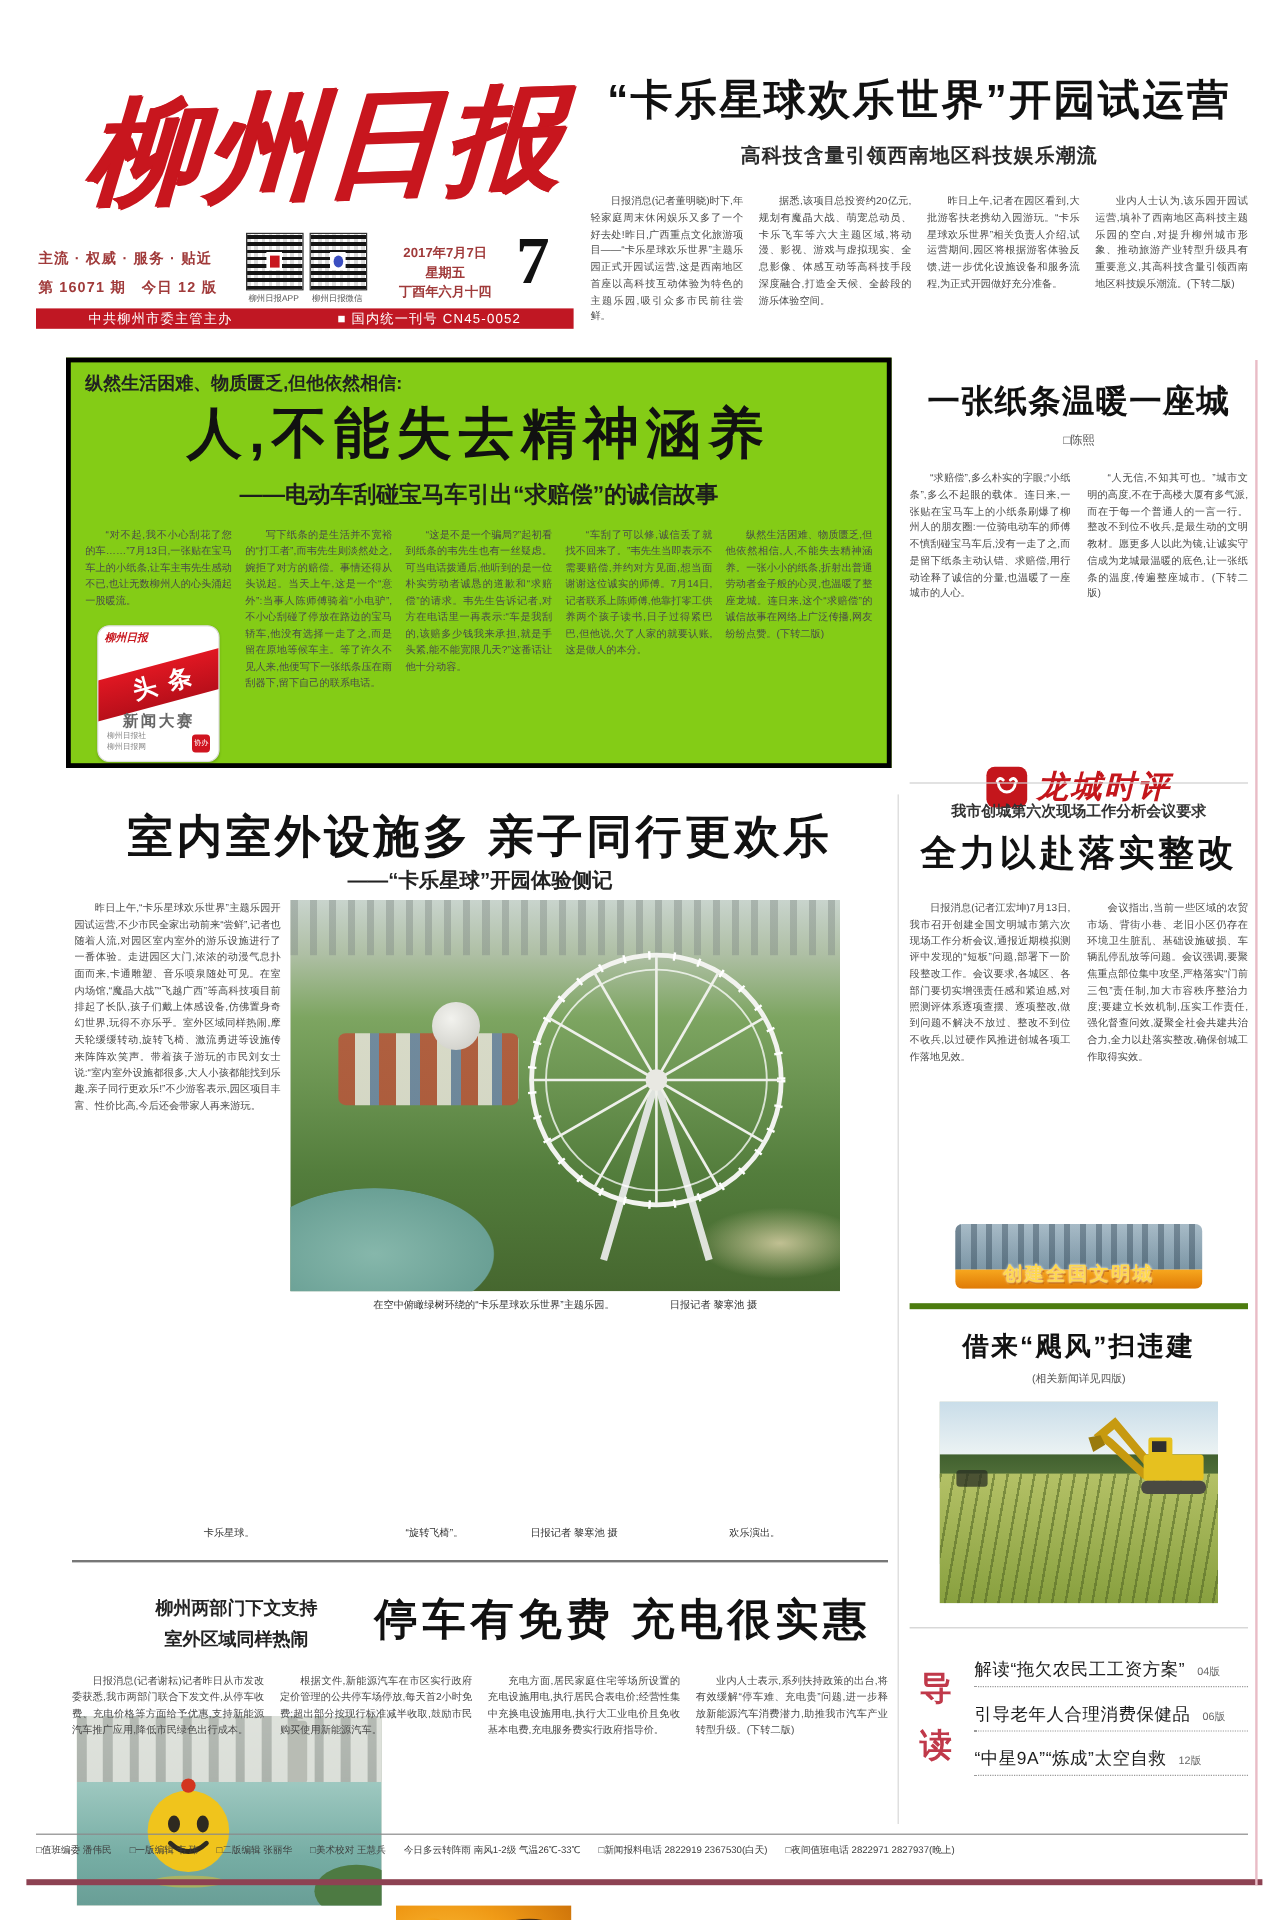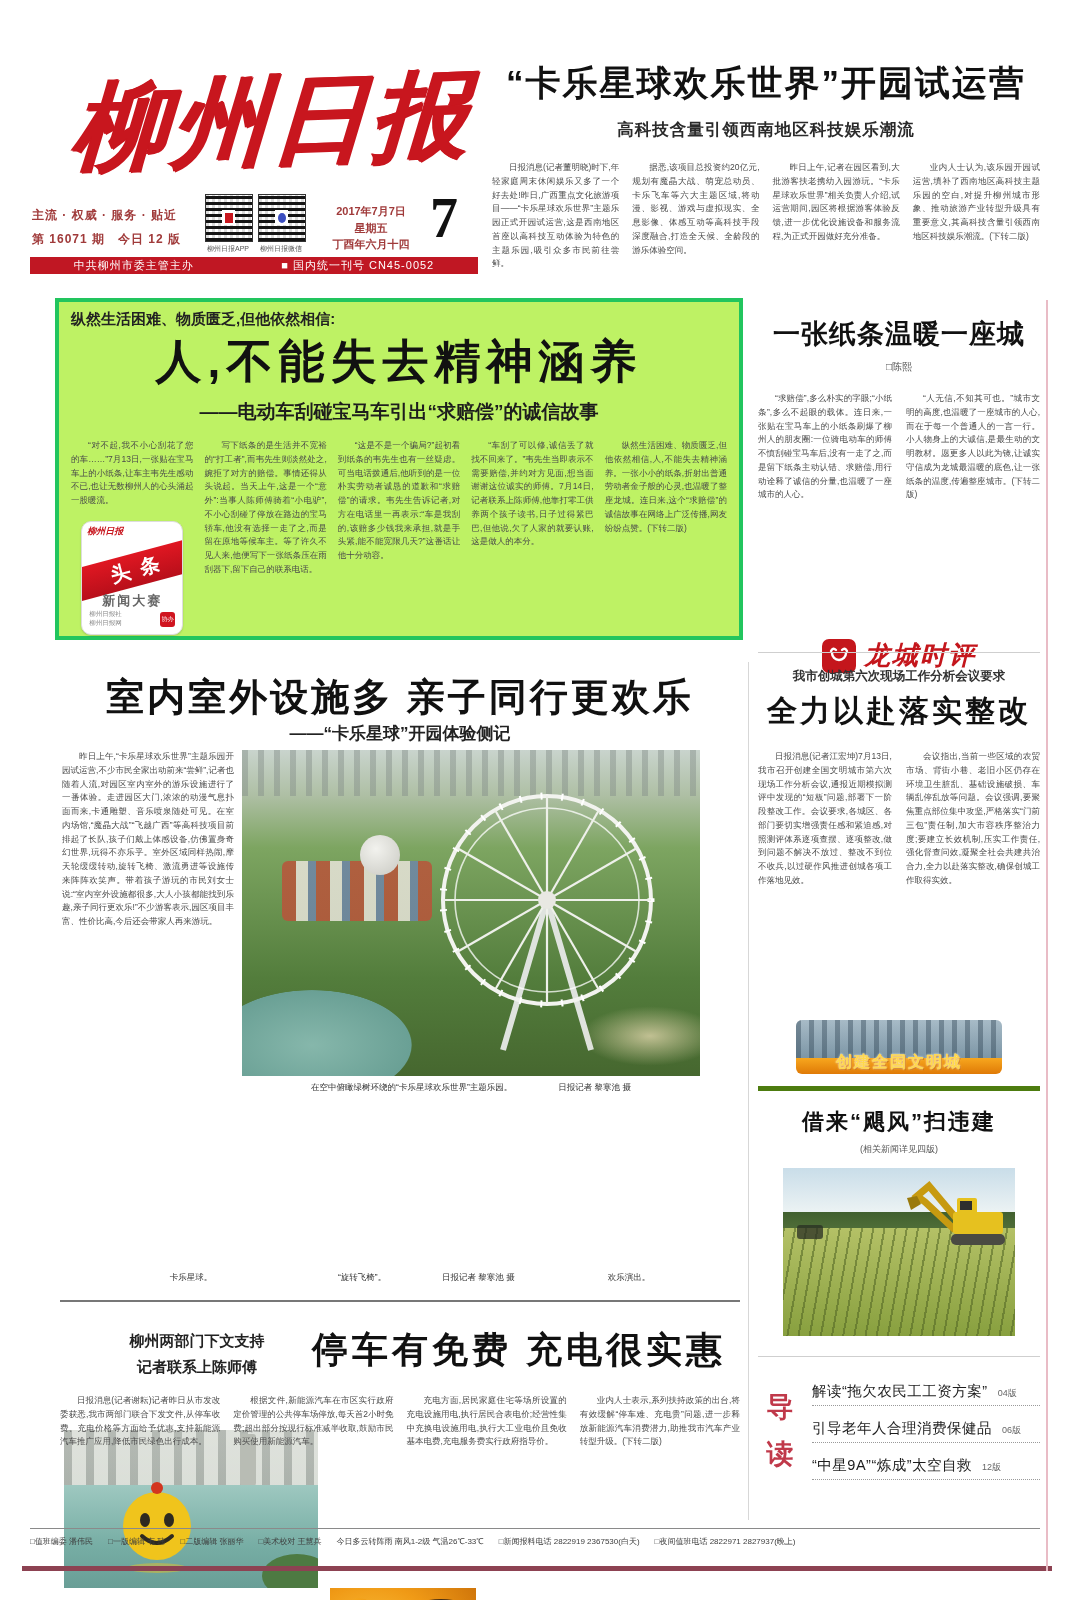--- a/index.html
+++ b/index.html
@@ -25,21 +25,21 @@
   .qr .core i{display:block;width:8px;height:10px;}
   .qr-cap{font-size:7px;color:#555;text-align:center;margin-top:2px;width:46px;}
   .date-block{font-size:11px;color:#a03a3a;font-weight:bold;line-height:1.5;text-align:center;}
   .pagenum{font-size:56px;font-weight:900;color:#111;font-family:"Liberation Serif",serif;}
   .redbar{background:#c01723;color:#fff;font-size:11px;display:flex;align-items:center;
           justify-content:space-around;letter-spacing:1px;}
   
   .h-big{font-weight:900;color:#111;letter-spacing:2px;white-space:nowrap;}
   .kicker{font-weight:bold;color:#222;}
   
-  .redbox{border:4px solid #22c55e;background:#bef264;}
+  .redbox{border:4px solid #000000;background:#84cc16;}
   .badge{width:100px;height:112px;border:1.5px solid #ddd;border-radius:10px;position:relative;
          overflow:hidden;background:#fff;box-shadow:0 1px 2px rgba(0,0,0,.15);margin:6px auto 0;}
   .badge .brand{position:absolute;left:5px;top:3px;font-size:9px;font-weight:900;font-style:italic;
                 color:#c8161e;}
   .badge .ribbon{position:absolute;left:-22px;top:30px;width:160px;padding:3px 0;
                  background:linear-gradient(#e01722,#b80f1a);color:#fff;font-size:20px;
                  font-weight:900;text-align:center;letter-spacing:10px;transform:rotate(-15deg);}
   .badge .line1{position:absolute;left:0;right:0;top:70px;text-align:center;font-size:13px;
                 font-weight:900;color:#666;letter-spacing:2px;}
   .badge .tiny{position:absolute;left:7px;bottom:6px;font-size:6.5px;color:#888;line-height:1.5;}
@@ -157,21 +157,21 @@
       <div class="col bodytext">“车刮了可以修,诚信丢了就找不回来了。”韦先生当即表示不需要赔偿,并约对方见面,想当面谢谢这位诚实的师傅。7月14日,记者联系上陈师傅,他靠打零工供养两个孩子读书,日子过得紧巴巴,但他说,欠了人家的就要认账,这是做人的本分。</div>
       <div class="col bodytext">纵然生活困难、物质匮乏,但他依然相信,人,不能失去精神涵养。一张小小的纸条,折射出普通劳动者金子般的心灵,也温暖了整座龙城。连日来,这个“求赔偿”的诚信故事在网络上广泛传播,网友纷纷点赞。(下转二版)</div>
     </div>
   </div>
 
   <div class="abs" style="left:758px;top:316px;width:282px;">
     <div class="h-big ctr" style="font-size:27px;letter-spacing:1px;">一张纸条温暖一座城</div>
     <div class="ctr" style="font-size:10px;color:#555;margin-top:8px;">□陈熙</div>
     <div class="cols" style="gap:14px;margin-top:18px;height:228px;overflow:hidden;">
       <div class="col bodytext">“求赔偿”,多么朴实的字眼;“小纸条”,多么不起眼的载体。连日来,一张贴在宝马车上的小纸条刷爆了柳州人的朋友圈:一位骑电动车的师傅不慎刮碰宝马车后,没有一走了之,而是留下纸条主动认错、求赔偿,用行动诠释了诚信的分量,也温暖了一座城市的人心。</div>
-      <div class="col bodytext">“人无信,不知其可也。”城市文明的高度,也温暖了一座城市的人心,而在于每一个普通人的一言一行。小人物身上的大诚信,是最生动的文明教材。愿更多人以此为镜,让诚实守信成为龙城最温暖的底色,让一张纸条的温度,传遍整座城市。(下转二版)</div>
+      <div class="col bodytext">“人无信,不知其可也。”城市文明的高度,不在于高楼大厦有多气派,而在于每一个普通人的一言一行。整改不到位不收兵,是最生动的文明教材。愿更多人以此为镜,让诚实守信成为龙城最温暖的底色,让一张纸条的温度,传遍整座城市。(下转二版)</div>
     </div>
     <div class="lc-logo" style="margin-top:18px;">
       <div class="lc-icon">
         <svg width="22" height="22" viewBox="0 0 22 22">
           <path d="M3 6 q2 -4 5 -1 M14 5 q3 -3 5 1 M4 8 a7 7 0 0 0 14 0" fill="none" stroke="#fff" stroke-width="2.4" stroke-linecap="round"></path>
         </svg>
       </div>
       <div class="lc-text">龙城时评</div>
     </div>
   </div>
@@ -312,21 +312,21 @@
 
   <div class="abs caption ctr" style="left:64px;top:1272px;width:254px;">卡乐星球。</div>
   <div class="abs caption" style="left:338px;top:1272px;">“旋转飞椅”。</div>
   <div class="abs caption" style="left:442px;top:1272px;">日报记者 黎寒池 摄</div>
   <div class="abs caption ctr" style="left:556px;top:1272px;width:146px;">欢乐演出。</div>
 
   <div class="abs" style="left:60px;top:1300px;width:680px;height:1.5px;background:#777;"></div>
 
   <div class="abs ctr" style="left:92px;top:1328px;width:210px;font-size:15px;font-weight:bold;color:#222;line-height:1.7;">
     <div>柳州两部门下文支持</div>
-    <div>记者联系上陈师傅</div>
+    <div>室外区域同样热闹</div>
   </div>
   <div class="abs h-big" style="left:312px;top:1326px;font-size:36px;letter-spacing:4px;">停车有免费  充电很实惠</div>
 
   <div class="abs cols" style="left:60px;top:1394px;width:680px;gap:13px;height:122px;overflow:hidden;">
     <div class="col bodytext">日报消息(记者谢耘)记者昨日从市发改委获悉,我市两部门联合下发文件,从停车收费、充电价格等方面给予优惠,支持新能源汽车推广应用,降低市民绿色出行成本。</div>
     <div class="col bodytext">根据文件,新能源汽车在市区实行政府定价管理的公共停车场停放,每天首2小时免费;超出部分按现行标准减半收取,鼓励市民购买使用新能源汽车。</div>
     <div class="col bodytext">充电方面,居民家庭住宅等场所设置的充电设施用电,执行居民合表电价;经营性集中充换电设施用电,执行大工业电价且免收基本电费,充电服务费实行政府指导价。</div>
     <div class="col bodytext">业内人士表示,系列扶持政策的出台,将有效缓解“停车难、充电贵”问题,进一步释放新能源汽车消费潜力,助推我市汽车产业转型升级。(下转二版)</div>
   </div>
 

